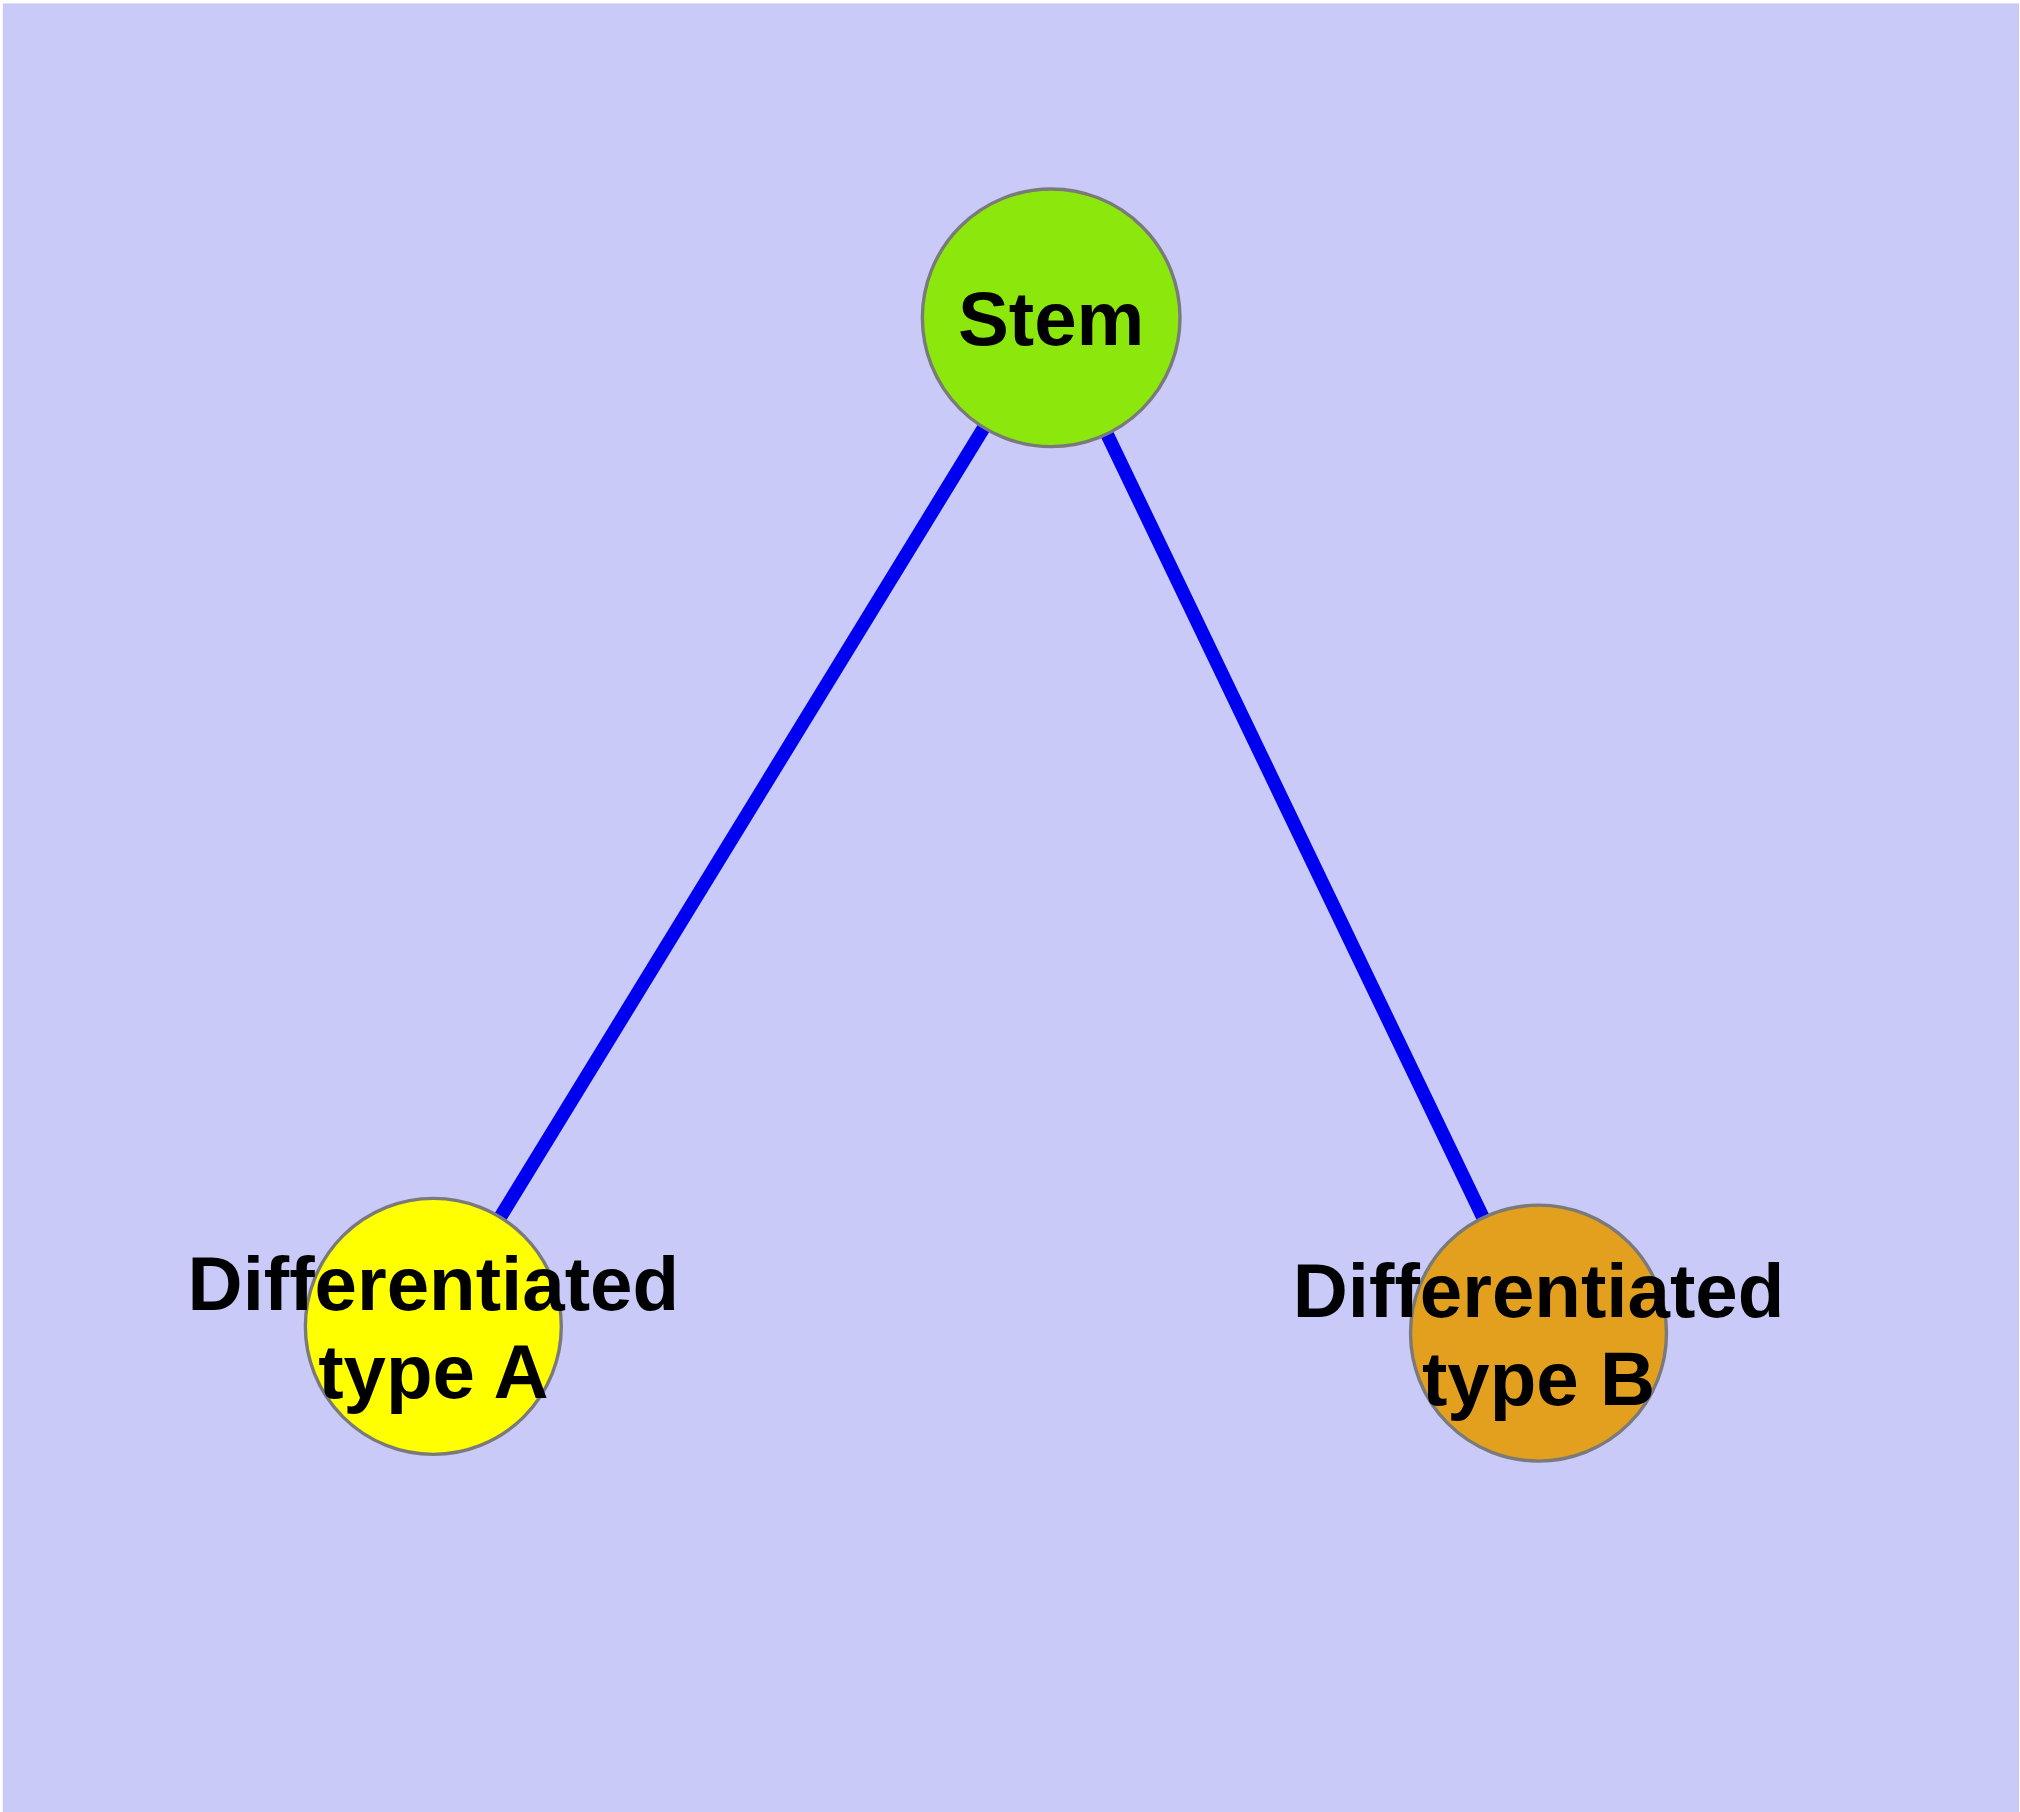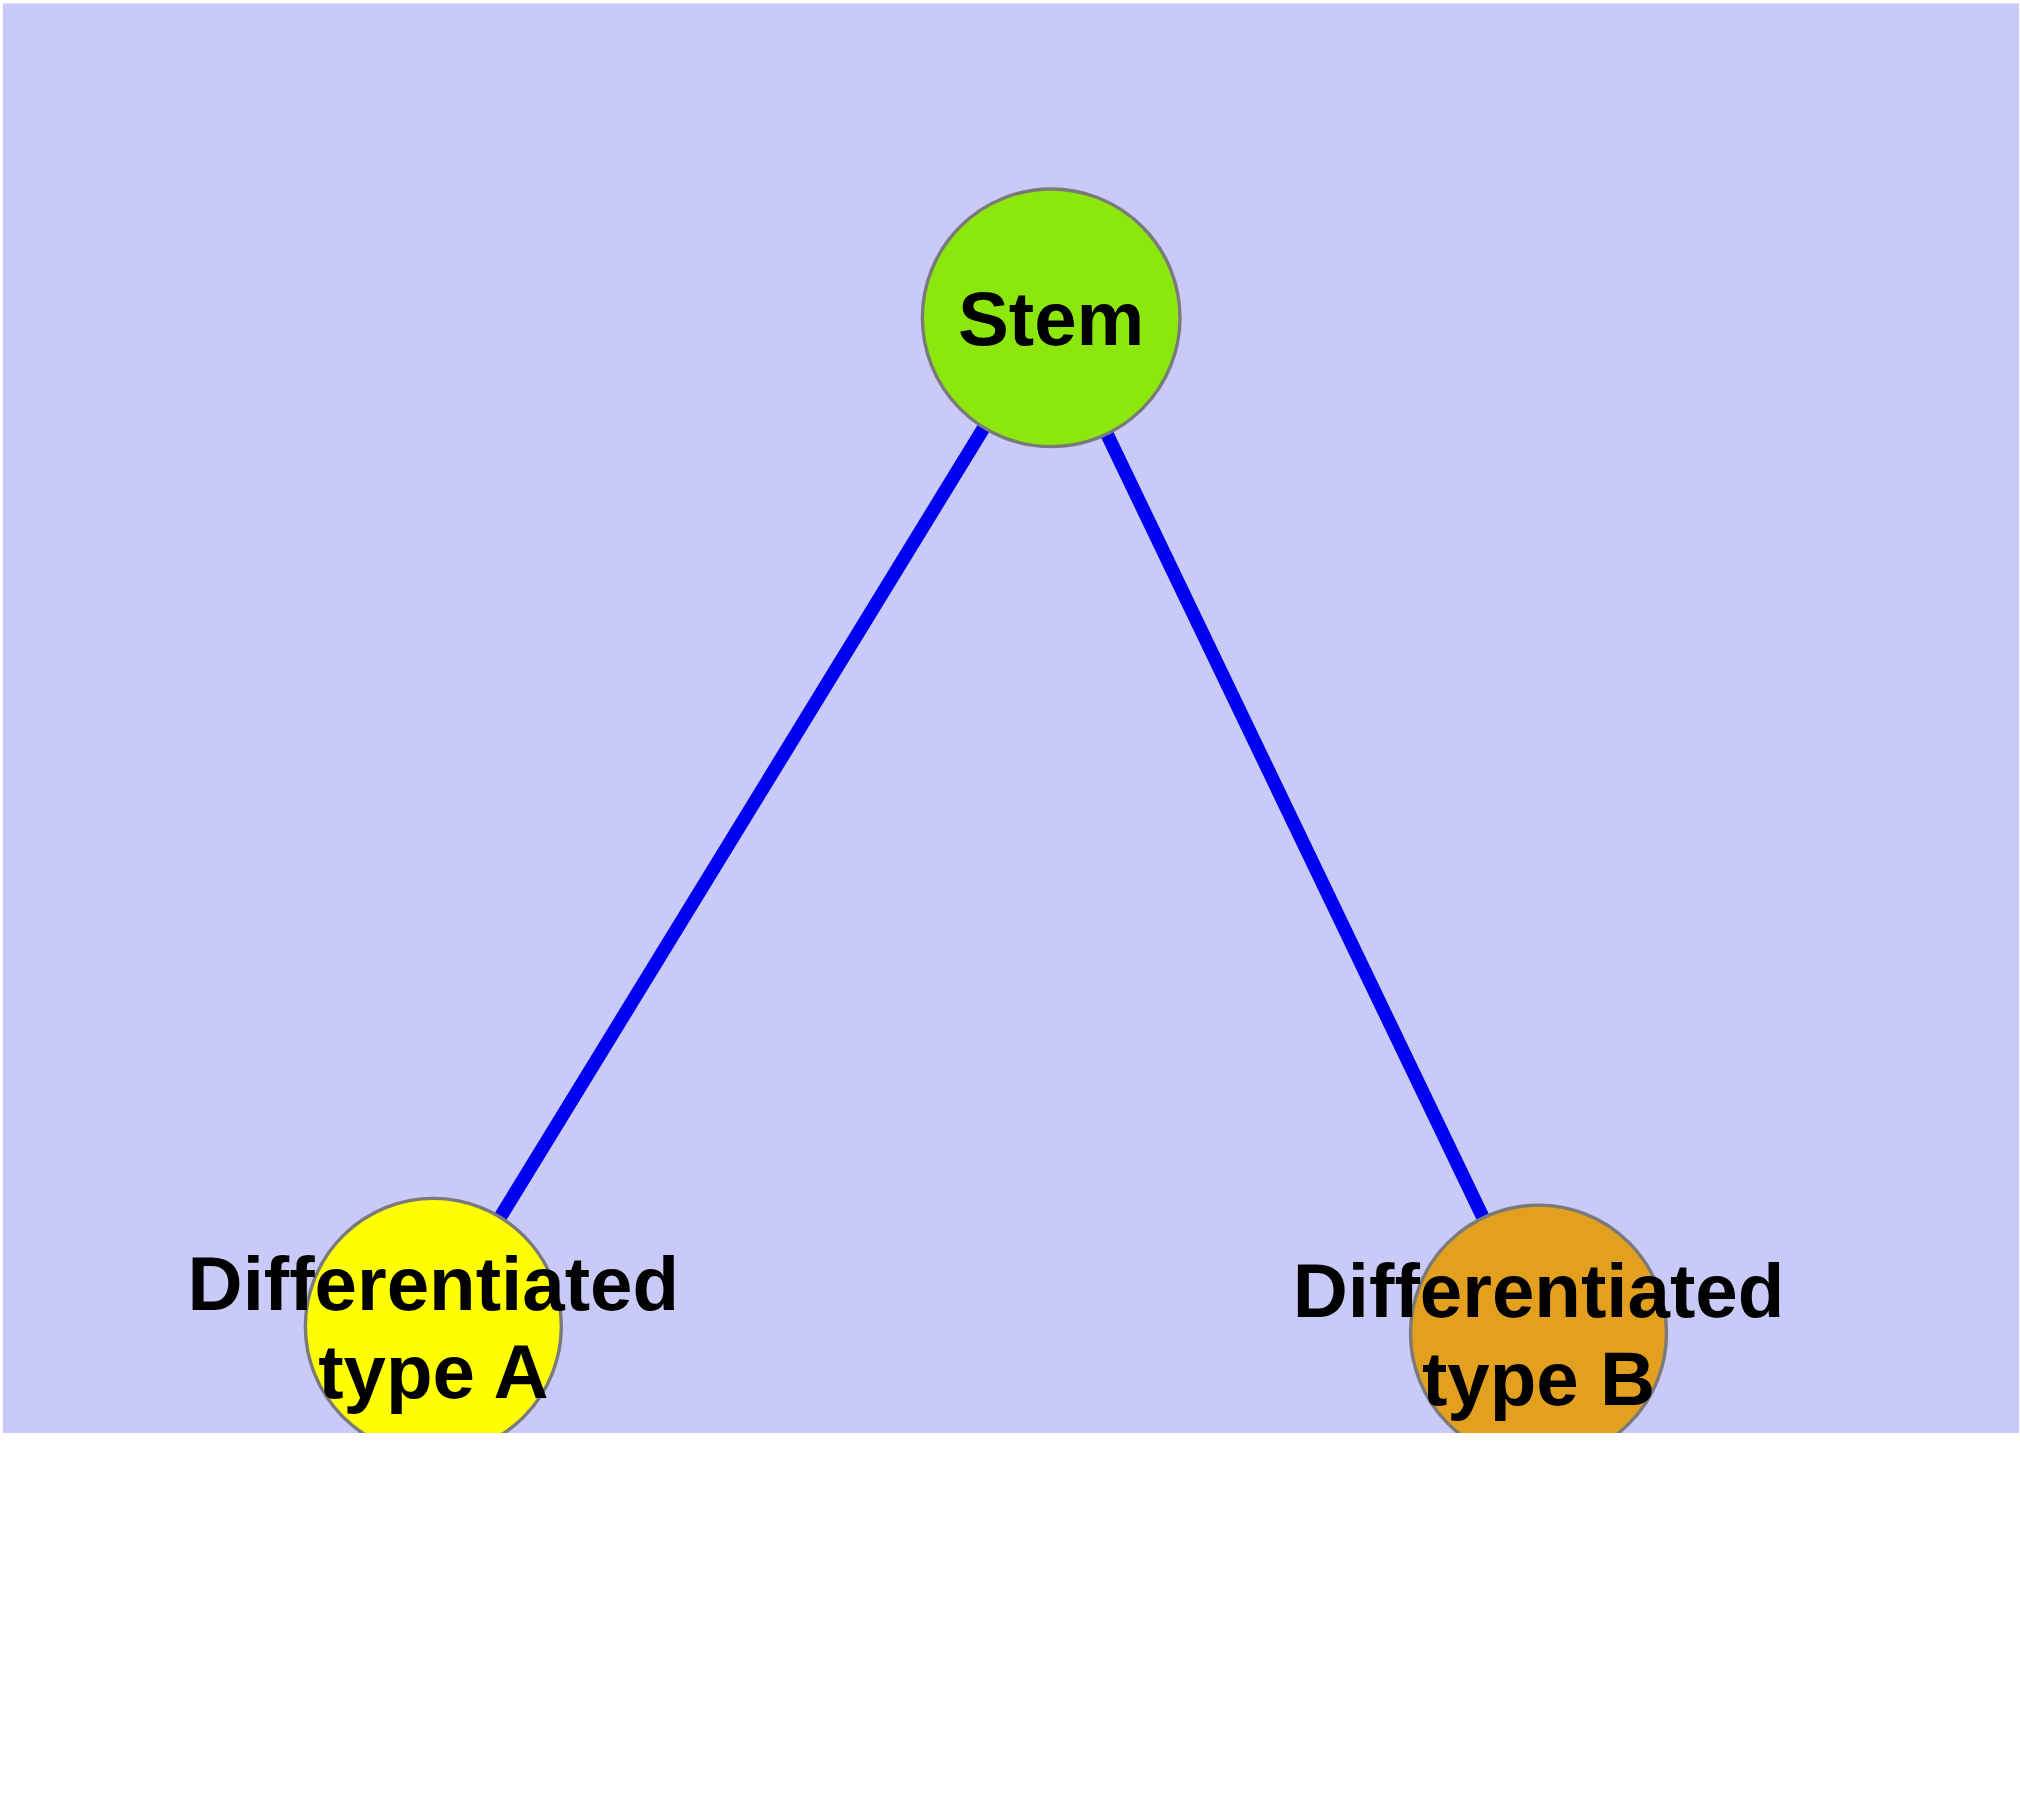--- a/index.html
+++ b/index.html
@@ -3,21 +3,21 @@
 <meta charset="utf-8">
 <style>
   html, body {
     margin: 0;
     padding: 0;
     background: #ffffff;
   }
   .canvas {
     position: relative;
     width: 2021px;
-    height: 1433px;
+    height: 1812px;
     background: #ffffff;
     overflow: hidden;
   }
   svg {
     display: block;
   }
   .node-circle {
     stroke-width: 4px;
   }
   .edge-line {

